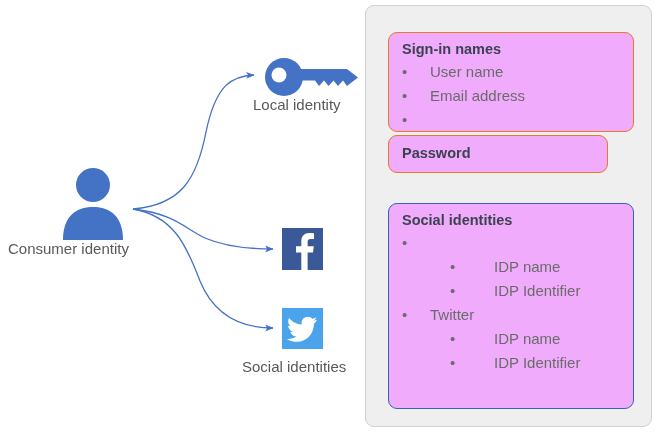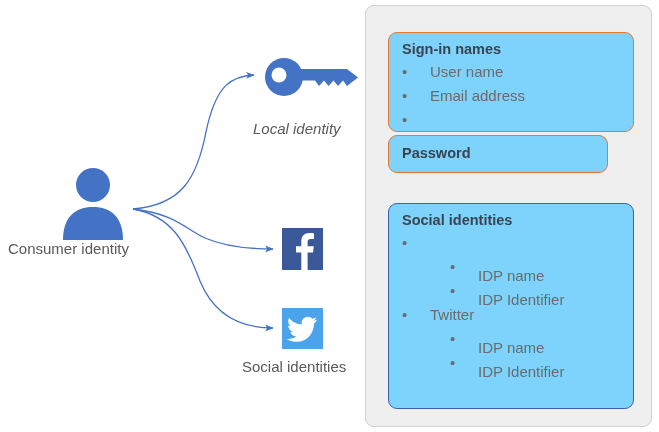--- a/index.html
+++ b/index.html
@@ -68,21 +68,21 @@
     width: 287px; height: 422px;
     box-sizing: border-box;
     background: #EFEFEF;
     border: 1px solid #D0D0D0;
     border-radius: 9px;
   }
 
   .card {
     position: absolute;
     box-sizing: border-box;
-    background: #7dd3fc;
+    background: #f0abfc;
     border-radius: 9px;
   }
   .card.orange { border: 1.4px solid #E8792B; }
   .card.blue   { border: 1.4px solid #3A62B0; }
 
   #signin-card   { left: 22px; top: 26px;  width: 246px; height: 100px; }
   #password-card { left: 22px; top: 129px; width: 220px; height: 38px; }
   #social-card   { left: 22px; top: 197px; width: 246px; height: 206px; }
 
   .card-title {
@@ -124,21 +124,21 @@
   }
   .bullet-row .txt {
     position: absolute;
     line-height: 24px;
   }
   
   .lvl1 .dot { left: 13px; }
   .lvl1 .txt { left: 41px; }
   
   .lvl2 .dot { left: 61px; }
-  .lvl2 .txt { left: 89px; margin-top: 9px; }
+  .lvl2 .txt { left: 105px; }
 </style>
 </head>
 <body>
 
 <svg id="diagram-canvas" viewBox="0 0 659 432" width="659" height="432">
   <defs>
     <marker id="arrowhead" markerWidth="7" markerHeight="7" refX="6" refY="3" orient="auto" markerUnits="strokeWidth">
       <path d="M0,0.4 L6.4,3 L0,5.6 L1.5,3 Z" fill="#4472C4"></path>
     </marker>
   </defs>
@@ -155,21 +155,21 @@
   <path d="M8,72 C8,49 20,39 38,39 C56,39 68,49 68,72 Z" fill="#4472C4"></path>
 </svg>
 <div class="node-label" style="left:8px; top:240px;">Consumer identity</div>
 
 <svg id="key-icon" viewBox="0 0 95 42" width="95" height="42">
   <circle cx="19" cy="19" r="19" fill="#4472C4"></circle>
   <circle cx="14" cy="17" r="7.5" fill="#ffffff"></circle>
   <path d="M30,11 L82,11 L93,19.5 L82,28 L78,22.5 L73,28 L68.5,22.5
            L63.5,28 L59,22.5 L54,28 L50,22.5 L30,22.5 Z" fill="#4472C4"></path>
 </svg>
-<div class="node-label" style="left:253px; top:120px;font-style:italic;">Local identity</div>
+<div class="node-label" style="left:253px; top:96px;">Local identity</div>
 
 <div id="facebook-icon">
   <svg viewBox="0 0 41 42" width="41" height="42">
     <path d="M25.6,42 L25.6,24.6 L31,24.6 L31.8,18.2 L25.6,18.2 L25.6,14.2
              C25.6,12.4 26.1,11.1 28.7,11.1 L32,11.1 L32,5.4
              C31.4,5.3 29.5,5.1 27.2,5.1 C22.5,5.1 19.3,8.0 19.3,13.4
              L19.3,18.2 L14,18.2 L14,24.6 L19.3,24.6 L19.3,42 Z" fill="#ffffff"></path>
   </svg>
 </div>
 

